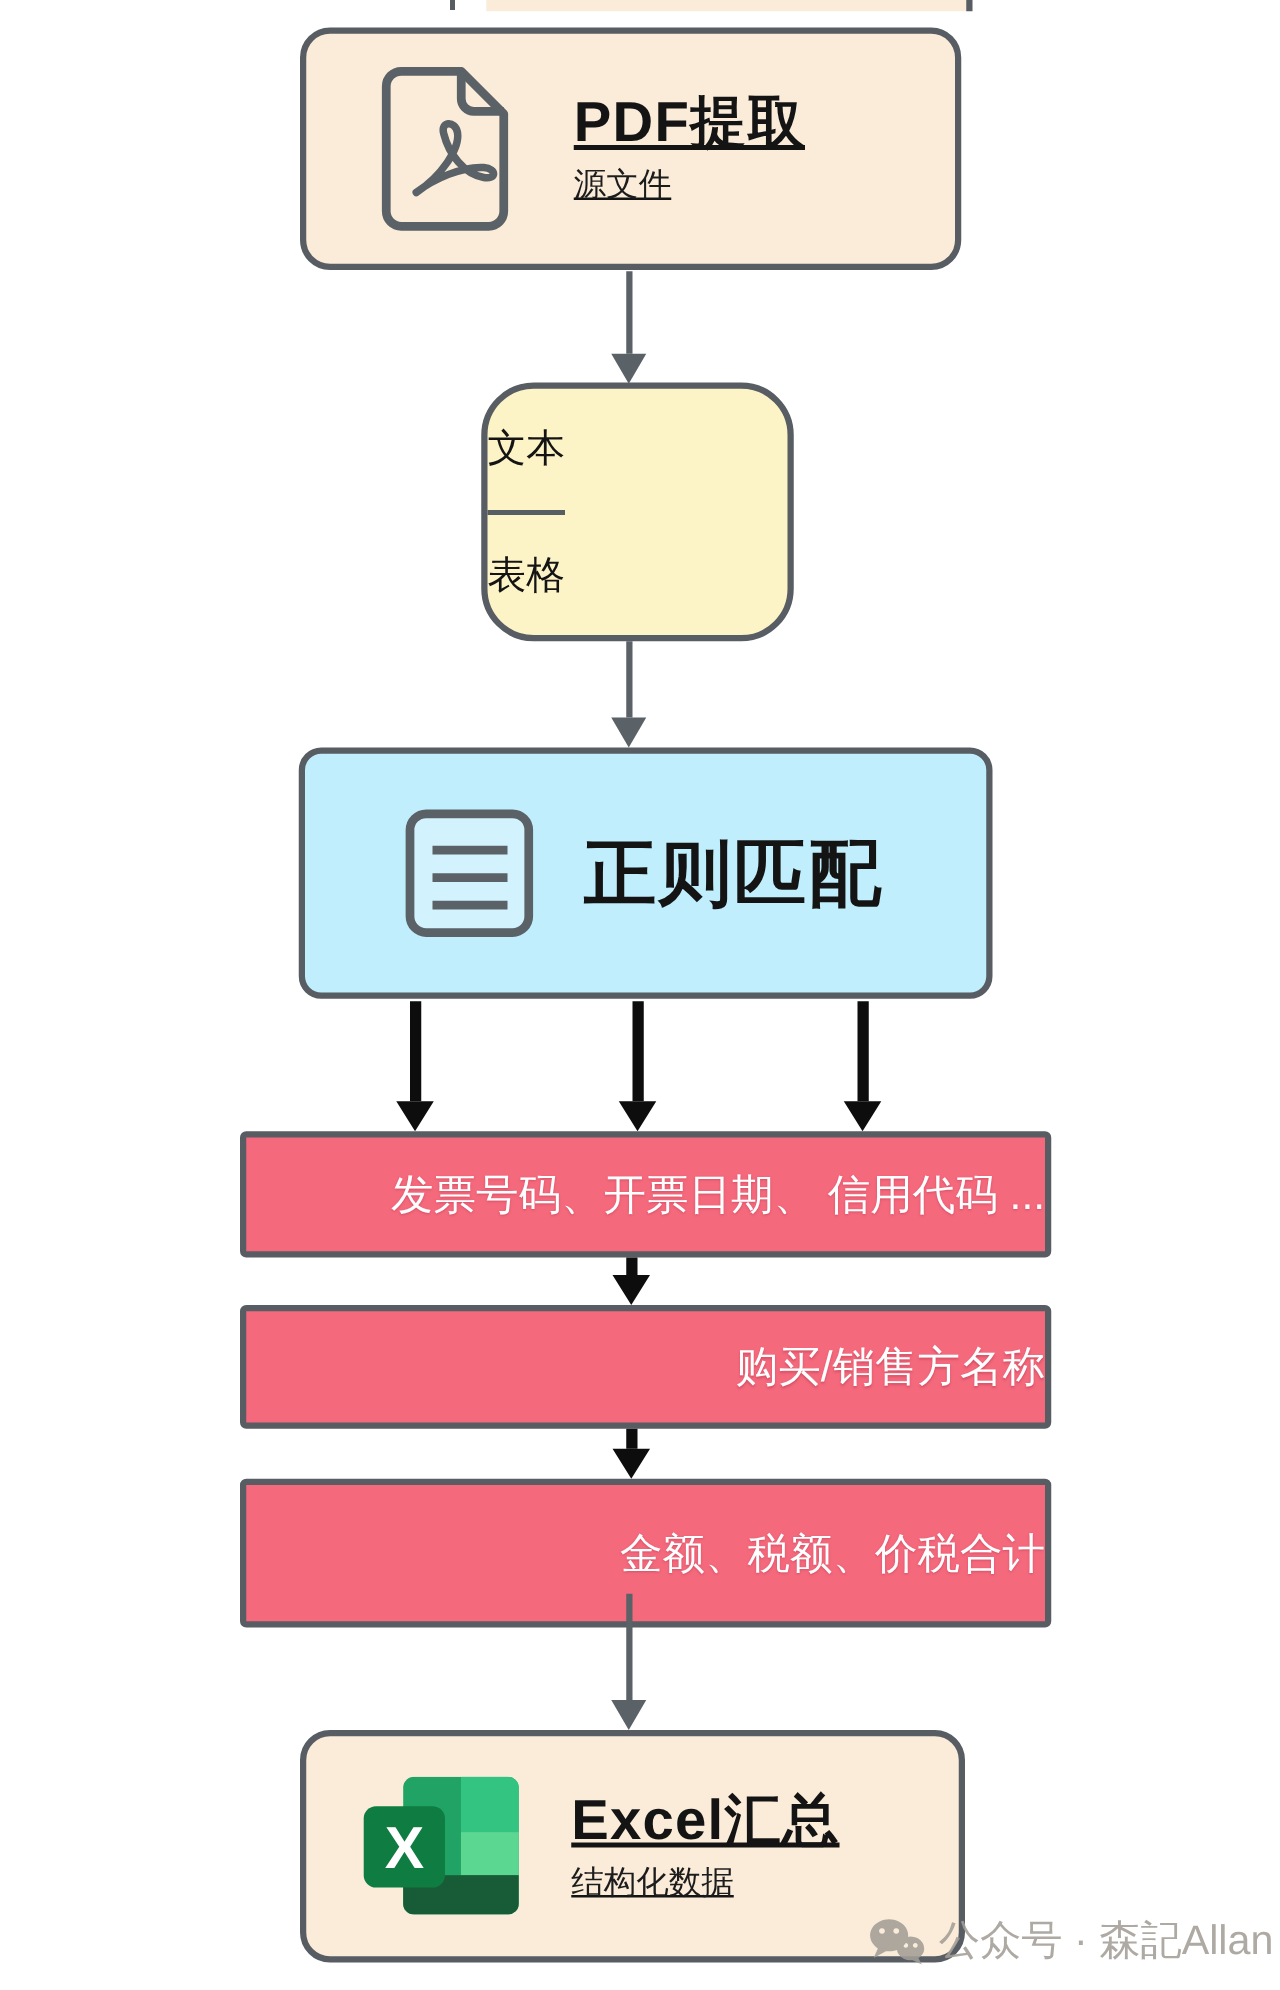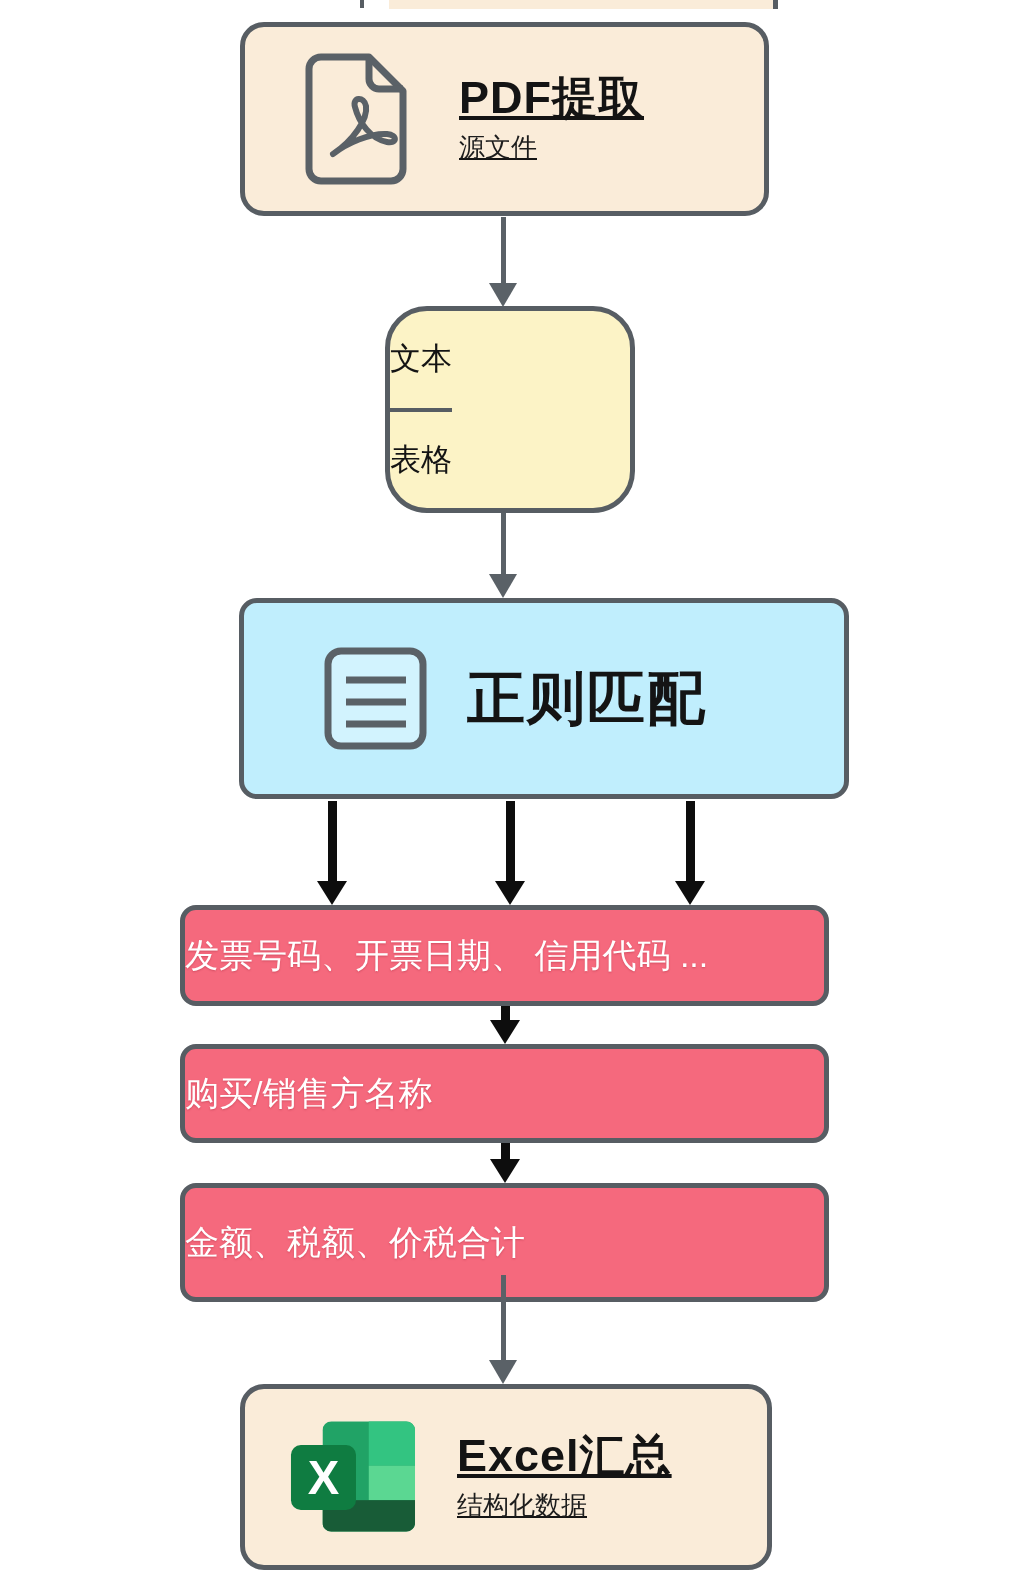--- a/index.html
+++ b/index.html
@@ -43,32 +43,32 @@
     align-items:flex-start;
     padding:0;
   }
   .split-cell{
     flex:1;display:flex;align-items:center;justify-content:center;
     font-size:31px;font-weight:500;
   }
   .split-cell:first-child{border-bottom:4px solid var(--border);}
 
   .box-regex{
-    left:239px;top:598px;width:610px;height:201px;
+    left:239px;top:598px;width:555px;height:201px;
     background:var(--blue);
     border-radius:18px;
     padding-left:80px;gap:40px;
   }
   .regex-title{font-size:58px;font-weight:600;letter-spacing:2px;}
 
   .box-pink{
-    left:180px;width:649px;
+    left:192px;width:649px;
     background:var(--pink);
-    border-radius:16px;
-    justify-content:flex-start;
+    border-radius:5px;
+    justify-content:flex-end;
     color:var(--text-white,#fff);
     font-size:34px;font-weight:500;
     text-shadow:0 1px 2px rgba(150,30,50,.35);
   }
   .pink-1{top:905px;height:101px;}
   .pink-2{top:1044px;height:99px;}
   .pink-3{top:1183px;height:119px;}
 
   
   .arrow{
@@ -208,14 +208,25 @@
       </g>
       <rect x="2" y="26" width="66" height="66" rx="10" fill="var(--excel-tile)"></rect>
       <text x="35" y="76" text-anchor="middle" font-size="48" font-weight="bold" fill="#ffffff" font-family="Liberation Sans, sans-serif">X</text>
     </svg>
     <div class="node-text">
       <div class="node-title">Excel汇总</div>
       <div class="node-subtitle">结构化数据</div>
     </div>
   </div>
 
+  <div class="watermark">
+    <svg width="48" height="40" viewBox="0 0 50 42">
+      <g fill="var(--watermark)">
+        <path fill-rule="evenodd" d="M19 2.5 A16 13.5 0 1 0 19.01 2.5 Z M13 10 a2.4 2.4 0 1 0 .01 0 Z M25 10 a2.4 2.4 0 1 0 .01 0 Z"></path>
+        <path d="M10 26 L6 35 L17 29 Z"></path>
+        <path fill-rule="evenodd" d="M37 17 A11.5 10 0 1 0 37.01 17 Z M33 22.5 a2 2 0 1 0 .01 0 Z M41 22.5 a2 2 0 1 0 .01 0 Z"></path>
+        <path d="M43 34 L46.5 40.5 L38 36.5 Z"></path>
+      </g>
+    </svg>
+    <span>公众号 · 森記Allan</span>
+  </div>
 
 </div>
 
 </body></html>

